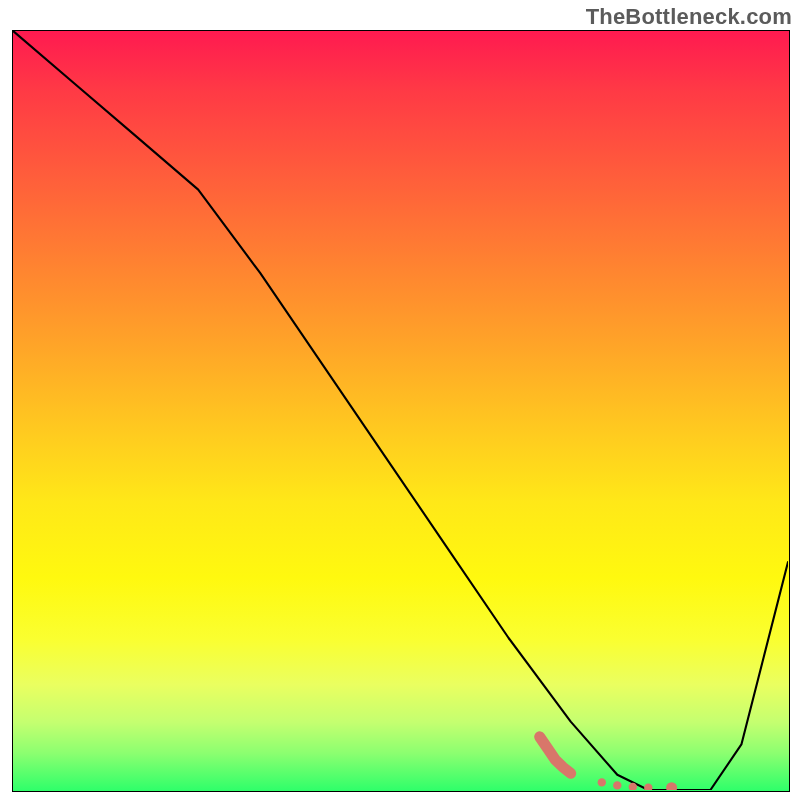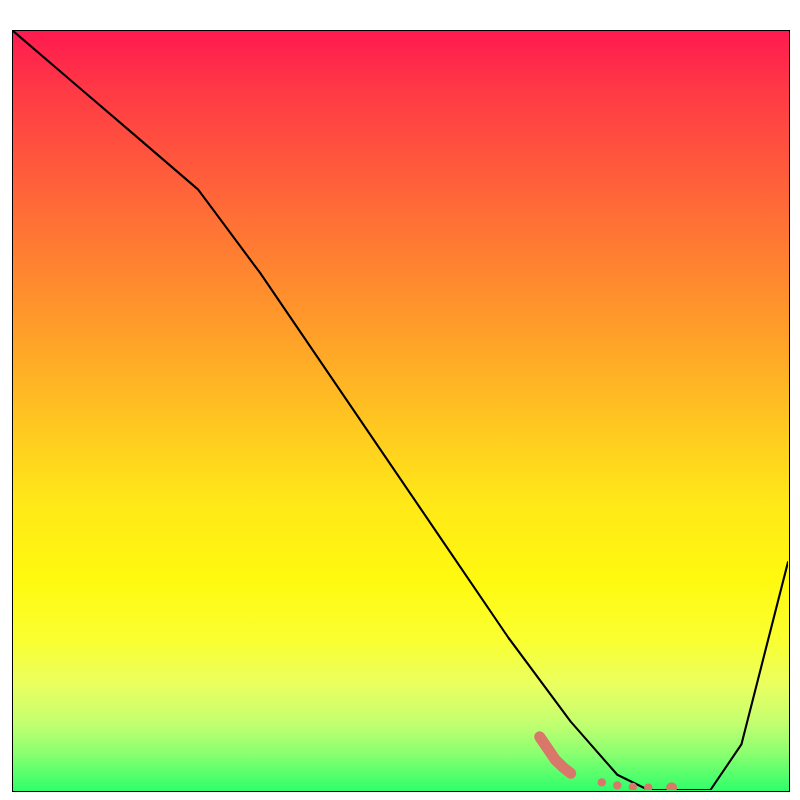--- a/index.html
+++ b/index.html
@@ -60,20 +60,21 @@
   }
   
   .pink-stroke { stroke: #d8776a; fill: none; }
   .pink-fill   { fill:   #d8776a; }
 </style>
 </head>
 <body>
 
 <div class="stage">
 
+  <div class="watermark">TheBottleneck.com</div>
 
   <div class="panel"></div>
 
   <svg class="curve" viewBox="0 0 776 760" preserveAspectRatio="none">
 
     <path id="main-curve" stroke="#000" stroke-width="2.1" fill="none" stroke-linecap="round" stroke-linejoin="round" d="M0.0 0.0 L62.1 53.2 L124.2 106.4 L186.2 159.6 L248.3 243.2 L310.4 334.4 L372.5 425.6 L434.6 516.8 L496.6 608.0 L558.7 691.6 L605.3 744.8 L636.3 760.0 L659.6 760.0 L698.4 760.0 L729.4 714.4 L776.0 532.0 "></path>
 
     <g id="pink-dots">
         <circle cx="558.7" cy="743.3" r="4.2" class="pink-fill"></circle>
         <circle cx="589.8" cy="752.4" r="4.2" class="pink-fill"></circle>

